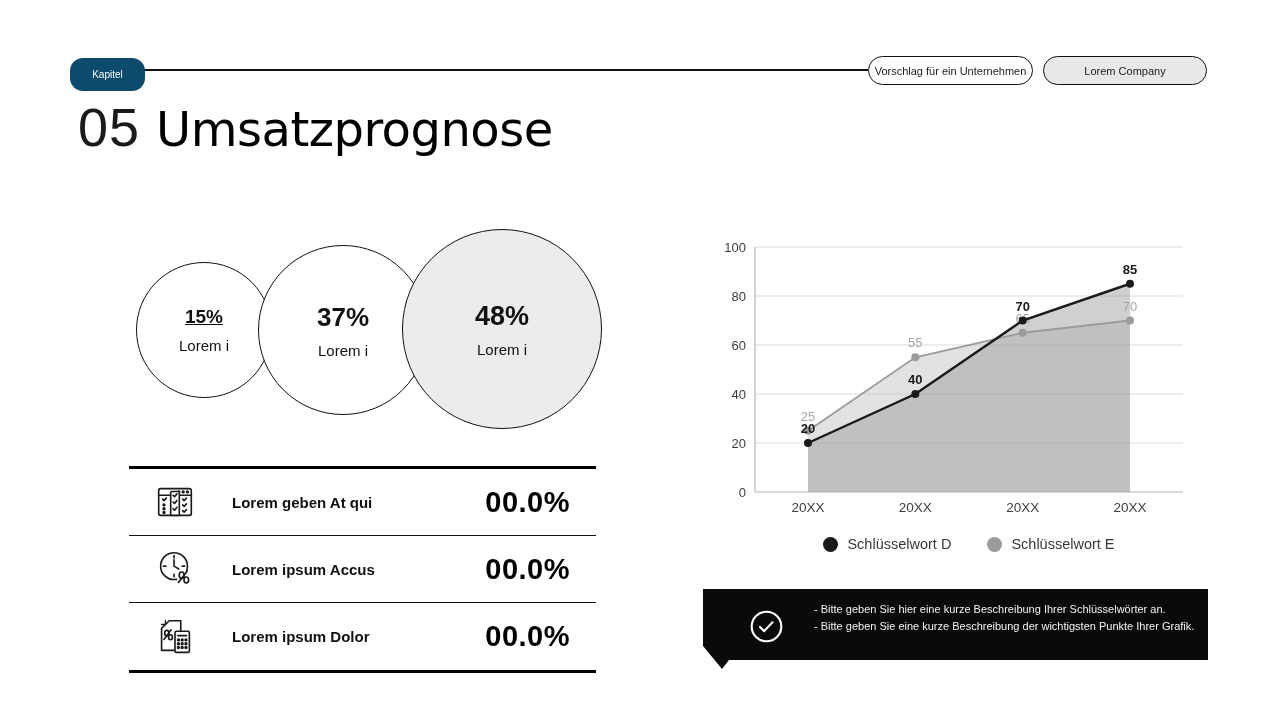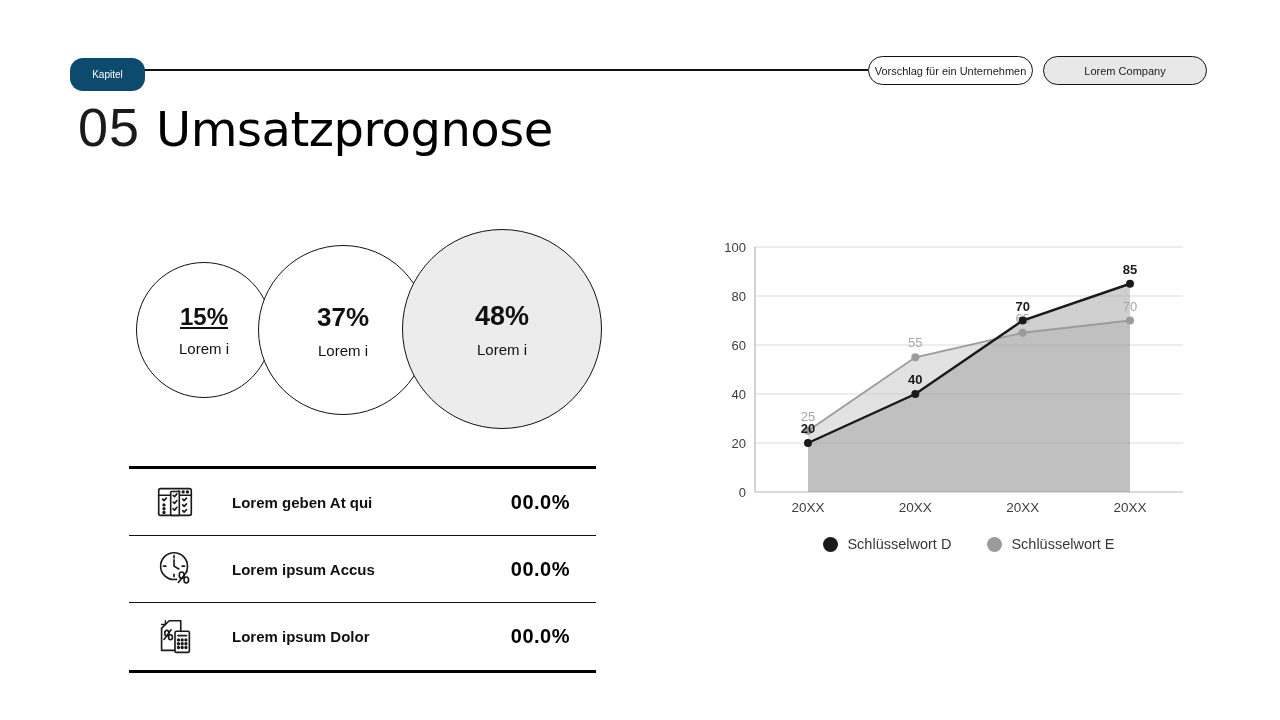--- a/index.html
+++ b/index.html
@@ -20,31 +20,31 @@
   .title-number { font-size:54px; font-weight:300; color:#1a1a1a; letter-spacing:1px; }
   .title-text { font-family:"DejaVu Sans", sans-serif; font-size:48px; font-weight:400; color:#000; letter-spacing:-0.5px; }
 
   
   .bubble { position:absolute; border:1.6px solid #111; border-radius:50%; background:#fff;
     display:flex; flex-direction:column; align-items:center; justify-content:center; gap:9px; }
   .bubble-1 { left:136px; top:262px; width:136px; height:136px; }
   .bubble-2 { left:258px; top:245px; width:170px; height:170px; }
   .bubble-3 { left:402px; top:229px; width:200px; height:200px; background:#ececec; }
   .bubble .pct { font-weight:700; color:#111; }
-  .bubble-1 .pct { font-size:24px;text-decoration:underline; } .bubble-2 .pct { font-size:26px;text-align:center; } .bubble-3 .pct { font-size:27px; }
+  .bubble-1 .pct { font-size:19px;text-decoration:underline; } .bubble-2 .pct { font-size:26px;text-align:center; } .bubble-3 .pct { font-size:27px; }
   .bubble .lbl { font-size:15px; color:#111; }
 
   
   .stats { position:absolute; left:129px; top:466px; width:467px; border-top:3px solid #000; border-bottom:3px solid #000; }
   .stat-row { display:flex; align-items:center; height:67px; border-bottom:1.5px solid #111; padding:0 0 0 23px; }
   .stat-row:last-child { border-bottom:none; }
   .stat-icon { width:46px; height:46px; flex:0 0 46px; color:#1a1a1a; }
   .stat-icon svg { width:100%; height:100%; }
   .stat-label { flex:1; margin-left:34px; font-size:15px; font-weight:700; color:#111; }
-  .stat-value { font-size:20px; font-weight:700; color:#000; margin-right:26px; letter-spacing:0.5px; }
+  .stat-value { font-size:29px; font-weight:700; color:#000; margin-right:26px; letter-spacing:0.5px; }
 
   
   .chart-wrap { position:absolute; left:713px; top:243px; width:470px; height:292px; }
   .legend { position:absolute; left:755px; top:536px; width:428px; display:flex; justify-content:center; gap:36px; align-items:center; }
   .legend-item { display:flex; align-items:center; gap:9px; }
   .legend-dot { width:15px; height:15px; border-radius:50%; background:#000; }
   .legend-label { font-size:14.5px; color:#383838; }
 
   
   .note-box { position:absolute; left:703px; top:589px; width:505px; height:80px; background:#0a0a0a;
@@ -201,14 +201,26 @@
     <div class="legend-item">
       <span class="legend-dot" style="background: rgb(26, 26, 26);"></span>
       <span class="legend-label">Schlüsselwort D</span>
     </div>
     <div class="legend-item">
       <span class="legend-dot" style="background: rgb(155, 155, 155);"></span>
       <span class="legend-label">Schlüsselwort E</span>
     </div>
   </div>
 
+  <div class="note-box">
+    <span class="note-check">
+      <svg viewBox="0 0 40 40" fill="none" stroke="#ffffff" stroke-width="2.3" stroke-linecap="round" stroke-linejoin="round">
+        <circle cx="20" cy="20" r="16"></circle>
+        <path d="M13 20.5l4.5 4.5 9-9.5"></path>
+      </svg>
+    </span>
+    <div class="note-lines">
+      <div>- Bitte geben Sie hier eine kurze Beschreibung Ihrer Schlüsselwörter an.</div>
+      <div>- Bitte geben Sie eine kurze Beschreibung der wichtigsten Punkte Ihrer Grafik.</div>
+    </div>
+  </div>
 
 </div>
 
 </body></html>

